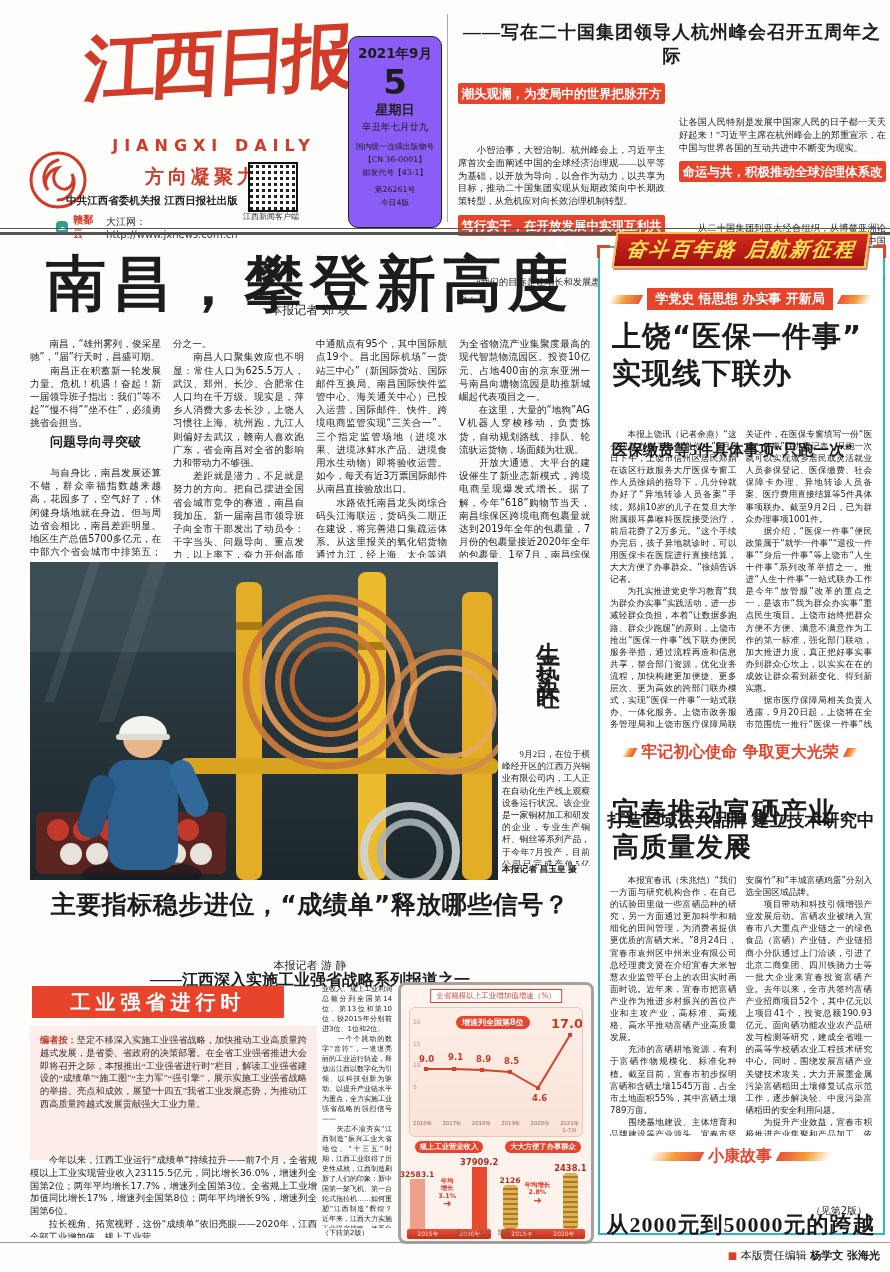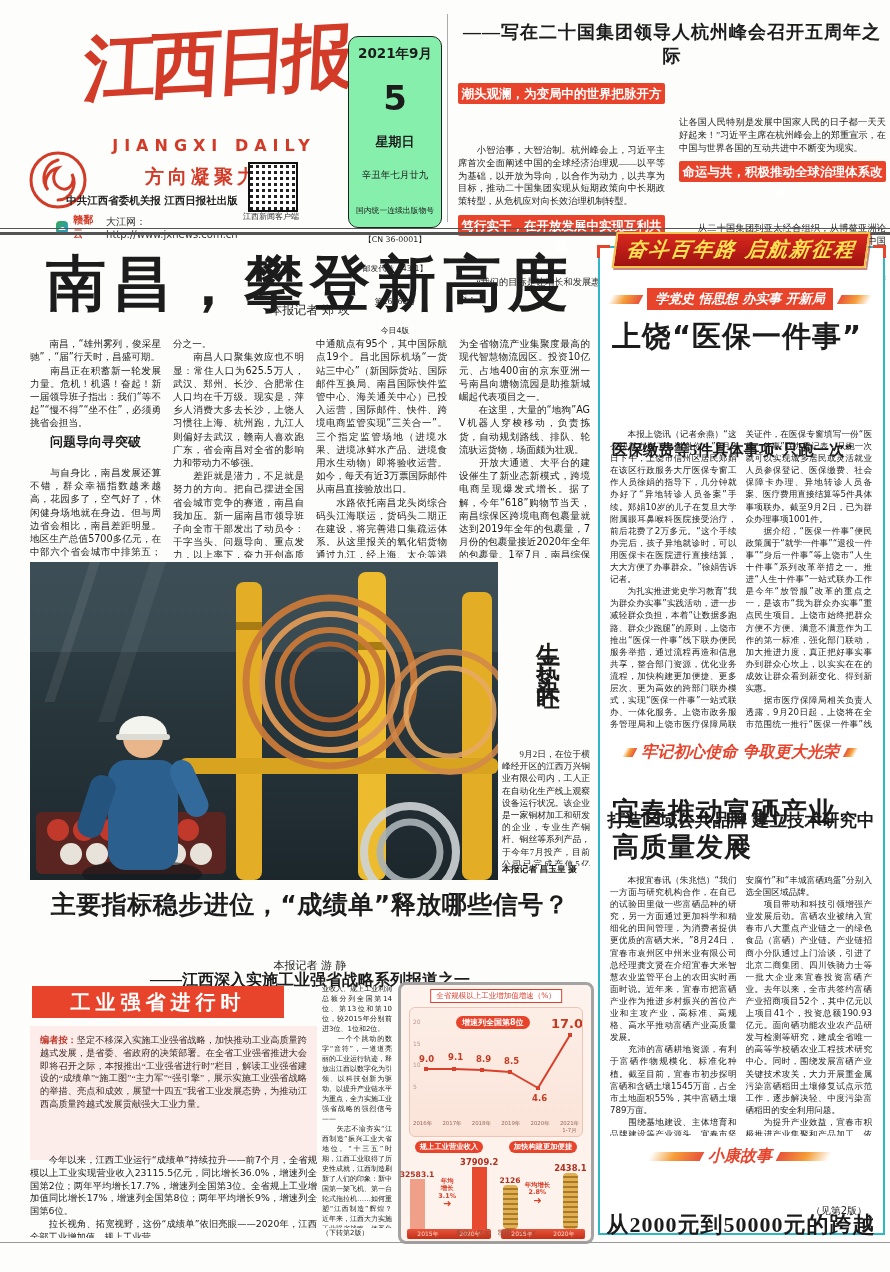--- a/index.html
+++ b/index.html
@@ -18,21 +18,21 @@
   .mast-pub{font-size:10.5px;font-weight:700;color:#222;}
   .mast-web{font-size:10px;color:#333;display:flex;align-items:center;gap:5px;}
   .cloud-ico{width:13px;height:13px;border-radius:4px;background:linear-gradient(135deg,#35a853,#2b9bd6);
              color:#fff;font-size:8px;line-height:13px;text-align:center;}
   .qr{width:46px;height:46px;background:
       repeating-linear-gradient(0deg,#111 0 3px,#fff 3px 6px),
       repeating-linear-gradient(90deg,#111 0 3px,#fff 3px 6px);
       background-blend-mode:screen;border:2px solid #111;}
   .qr-label{font-size:8px;color:#333;}
   .datebox{border:1.5px solid #222;border-radius:10px;width:92px;height:182px;padding-top:8px;
-           display:flex;flex-direction:column;align-items:center;gap:18px;background:#86efac;}
+           display:flex;flex-direction:column;align-items:center;gap:2px;background:#8b5cf6;}
   .db-ym{font-size:13.5px;font-weight:700;}
   .db-day{font-size:34px;font-weight:700;line-height:1;}
   .db-week{font-size:13px;font-weight:700;}
   .db-lunar{font-size:9.5px;font-family:"Liberation Serif",serif;}
   .db-small{font-size:7.8px;line-height:11px;text-align:center;}
   .vline{border-left:1px solid #aaa;}
   .rule-double{border-top:1.5px solid #555;border-bottom:3px solid #555;height:3px;}
   
   .g20-head{font-size:38px;font-weight:900;letter-spacing:5px;}
   .g20-sub{font-size:18px;font-weight:700;letter-spacing:1px;}
@@ -86,21 +86,21 @@
           align-self:center;line-height:7.5px;}
   .garrow{color:#d8402c;font-size:10px;line-height:8px;text-align:center;}
   .basestrip{width:84px;height:10px;background:linear-gradient(#e8533a,#c23018);border-radius:2px;
              display:flex;justify-content:space-around;align-items:center;font-size:6px;color:#ffd9c9;}
   .inote{font-size:7px;color:#8a4a3a;text-align:center;}
   
   .sidebar{border:2.5px solid #2fb6c9;background:#fff;}
   .plaque{background:linear-gradient(#d8281e,#9f1310);border:2.5px solid #f3c24a;color:#ffe352;
           font-size:20px;font-weight:900;font-style:italic;text-align:center;line-height:30px;
           transform:skewX(-8deg);letter-spacing:2px;box-shadow:2px 2px 0 rgba(150,20,10,.5);}
-  .wingbar{display:flex;align-items:center;gap:6px;font-style:italic;}
+  .wingbar{display:flex;align-items:center;gap:6px;}
   .wing{height:9px;flex:1;background:linear-gradient(90deg,rgba(246,161,60,0),#f59f3a 45%,#e8533a);
         transform:skewX(-28deg);}
   .wing.r{transform:skewX(-28deg) scaleX(-1);}
   .studybar{background:#e8432b;color:#fff;font-size:13px;font-weight:700;padding:2px 8px;white-space:nowrap;}
   .missiontext{color:#e8432b;font-size:16px;font-weight:900;white-space:nowrap;}
   .sb-head{font-size:29px;font-weight:900;line-height:37px;letter-spacing:1px;}
   .sb-sub{font-size:15.5px;font-weight:700;}
   .scols{display:flex;gap:9px;}
   .scol{flex:1;overflow:hidden;font-size:8.6px;line-height:12.1px;}
   .sb-kicker{font-size:17.5px;font-weight:700;}
@@ -347,21 +347,21 @@
           <div class="bar2"></div>
         </div>
       </div>
       <div class="basestrip">
         <span>2015年</span>
         <span>2020年</span>
       </div>
     </div>
 
     <div class="abs mini" style="left:98px;top:156px;width:88px">
-      <div class="mbadge">加快构建更加便捷</div>
+      <div class="mbadge">大大方便了办事群众</div>
       <div class="bars">
         <div class="barcol">
           <div class="bval">2126</div>
           <div class="coin1"></div>
         </div>
         <div class="growth">
           <span>年均增长
 2.8%</span>
           <div class="garrow">➜</div>
         </div>
@@ -385,20 +385,21 @@
 
     <div class="abs plaque" style="left:14px;top:-16px;width:250px;height:32px">奋斗百年路 启航新征程</div>
 
     <div class="abs wingbar" style="left:10px;top:40px;width:260px">
       <div class="wing"></div>
       <div class="studybar">学党史 悟思想 办实事 开新局</div>
       <div class="wing r"></div>
     </div>
 
     <div class="abs sb-head" style="left:12px;top:70px;width:260px">上饶“医保一件事”</div>
+    <div class="abs sb-head" style="left:12px;top:107px;width:260px">实现线下联办</div>
     <div class="abs sb-sub serif" style="left:12px;top:152px;width:260px">医保缴费等5件具体事项“只跑一次”</div>
 
     <div class="abs scols" style="left:10px;top:180px;width:262px;height:302px">
       <div class="scol just">　　本报上饶讯（记者余燕）“这么快就办好了，谢谢你！”9月2日下午，上饶市信州区居民郑娟在该区行政服务大厅医保专窗工作人员徐娟的指导下，几分钟就办好了“异地转诊人员备案”手续。郑娟10岁的儿子在复旦大学附属眼耳鼻喉科医院接受治疗，前后花费了2万多元。“这个手续办完后，孩子异地就诊时，可以用医保卡在医院进行直接结算，大大方便了办事群众。”徐娟告诉记者。
 　　为扎实推进党史学习教育“我为群众办实事”实践活动，进一步减轻群众负担，本着“让数据多跑路、群众少跑腿”的原则，上饶市推出“医保一件事”线下联办便民服务举措，通过流程再造和信息共享，整合部门资源，优化业务流程，加快构建更加便捷、更多层次、更为高效的跨部门联办模式，实现“医保一件事”一站式联办、一体化服务。上饶市政务服务管理局和上饶市医疗保障局联合印发实施方案，信州区、玉山县作为试点县区，6月起开展“医保一件事”线下联办试点工作，医保局、税务局、人社局和定点医疗机构等部门集中办理，为办事群众提供更为高效便捷的服务。办事群众只需携带相</div>
       <div class="scol just">关证件，在医保专窗填写一份“医保一件事”联办登记表，只跑一次就可以实现城乡居民或灵活就业人员参保登记、医保缴费、社会保障卡办理、异地转诊人员备案、医疗费用直接结算等5件具体事项联办。截至9月2日，已为群众办理事项1001件。
 　　据介绍，“医保一件事”便民政策属于“就学一件事”“退役一件事”“身后一件事”等上饶市“人生十件事”系列改革举措之一。推进“人生十件事”一站式联办工作是今年“放管服”改革的重点之一，是该市“我为群众办实事”重点民生项目。上饶市始终把群众方便不方便、满意不满意作为工作的第一标准，强化部门联动，加大推进力度，真正把好事实事办到群众心坎上，以实实在在的成效让群众看到新变化、得到新实惠。
 　　据市医疗保障局相关负责人透露，9月20日起，上饶将在全市范围统一推行“医保一件事”线上线下联办工作，医保部门负责“一窗受理”服务，加强与税务、人社、医疗机构等部门的业务协同，确保各环节及时推送、流程交接到位，不断提升人民群众获得感。</div>
     </div>
 
@@ -424,14 +425,19 @@
     <div class="abs wingbar" style="left:50px;top:898px;width:180px">
       <div class="wing"></div>
       <div class="missiontext">小康故事</div>
       <div class="wing r"></div>
     </div>
     <div class="abs xk-head serif ctr" style="left:6px;top:922px;width:270px">从2000元到50000元的跨越</div>
     <div class="abs" style="right:16px;top:956px;font-size:10px">（见第2版）</div>
   </div>
 
   <div class="abs footrule" style="left:0;top:1242px;width:890px"></div>
+  <div class="abs footer" style="right:10px;top:1248px;width:400px">
+    <span class="sq">■</span>
+    <span>本版责任编辑</span>
+    <b>杨学文 张海光</b>
+  </div>
 
 </div>
 
 </body></html>

